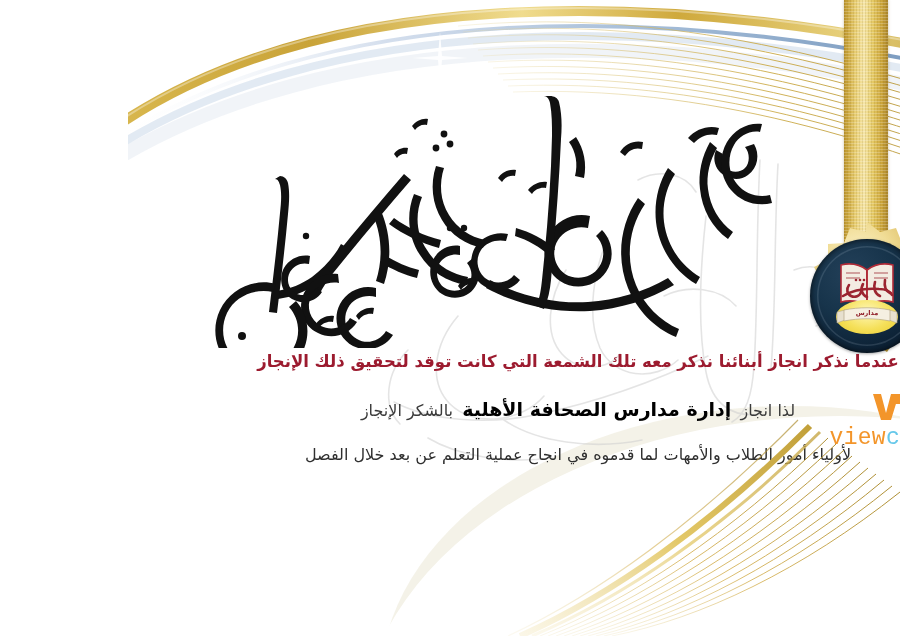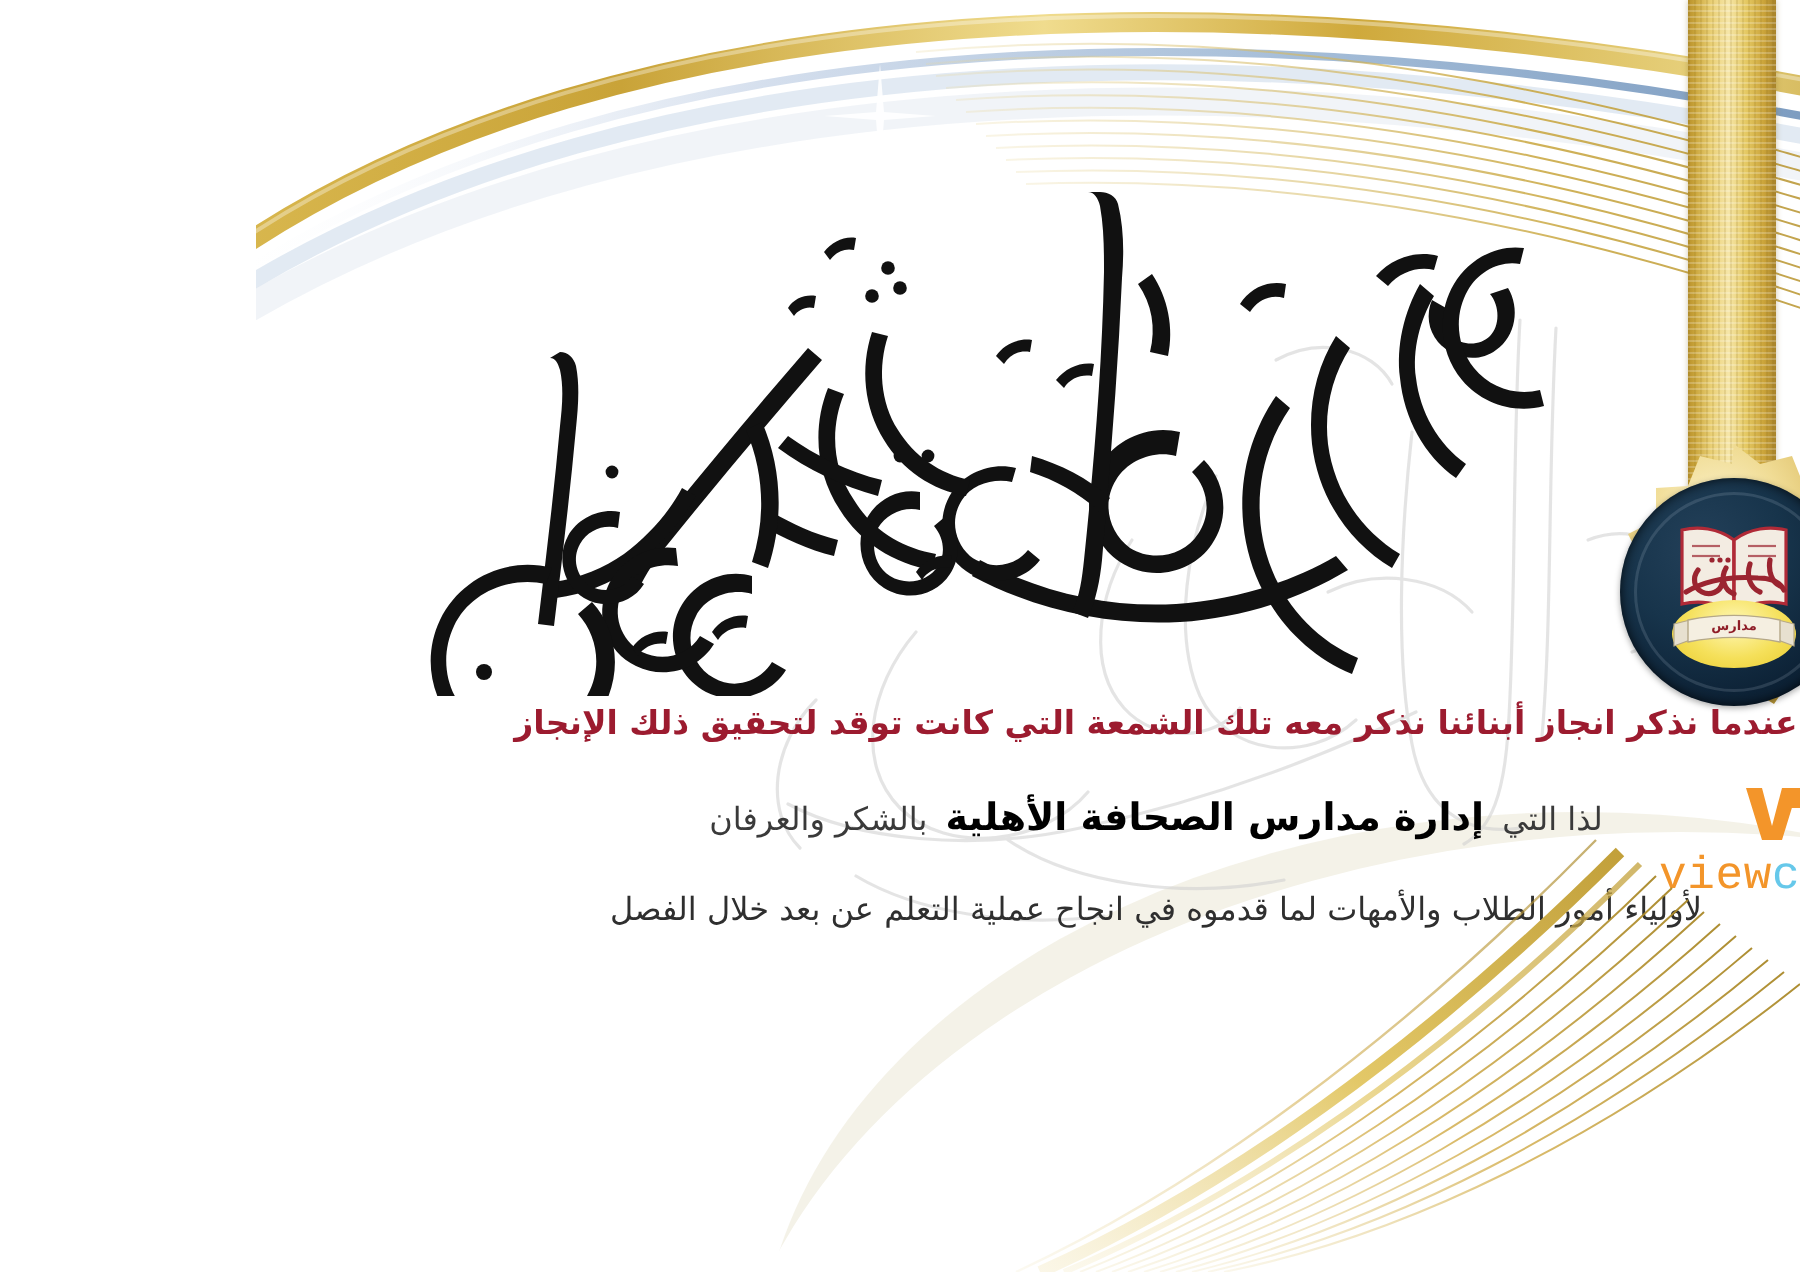--- a/index.html
+++ b/index.html
@@ -371,23 +371,23 @@
       <path d="M9 4 C24 1 40 1 55 4 L55 15 C40 12 24 12 9 15 Z" fill="#f5efe1" stroke="#b5a888" stroke-width=".7"></path>
     </svg>
     <div class="seal-ribbon-text">مدارس</div>
   </div>
 
   <div class="body-text">
 
     <div class="line line-1">عندما نذكر انجاز أبنائنا نذكر معه تلك الشمعة التي كانت توقد لتحقيق ذلك الإنجاز</div>
 
     <div class="line line-2">
-      <span>لذا التي</span>
+      <span>لذا انجاز</span>
       <span class="emph">إدارة مدارس الصحافة الأهلية</span>
-      <span>بالشكر والعرفان</span>
+      <span>بالشكر الإنجاز</span>
     </div>
 
     <div class="line line-3">لأولياء أمور الطلاب والأمهات لما قدموه في انجاح عملية التعلم عن بعد خلال الفصل</div>
 
 
   </div>
 
   <div class="viewclass">
     <svg class="vc-mark" viewBox="0 0 46 30" aria-hidden="true">
       <path d="M3 2 L11 2 L16 21 L21 2 L29 2 L21 28 L11 28 Z" fill="#f3952a"></path>

